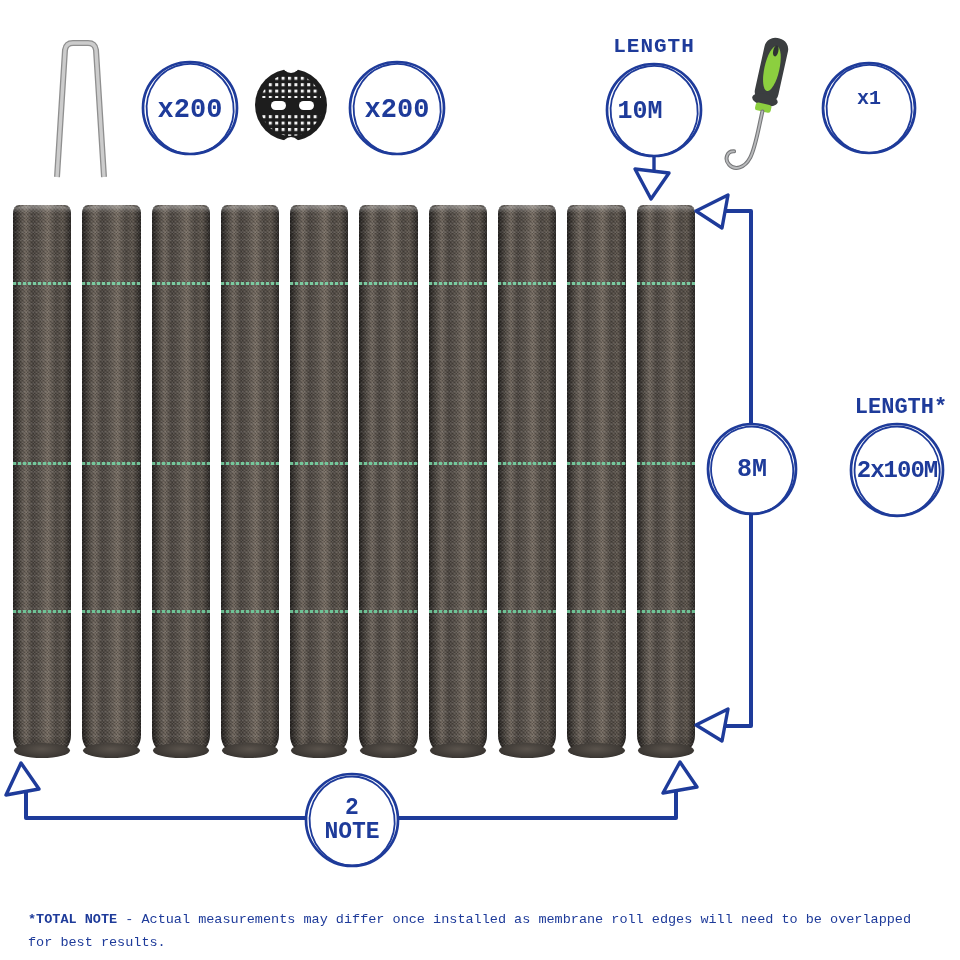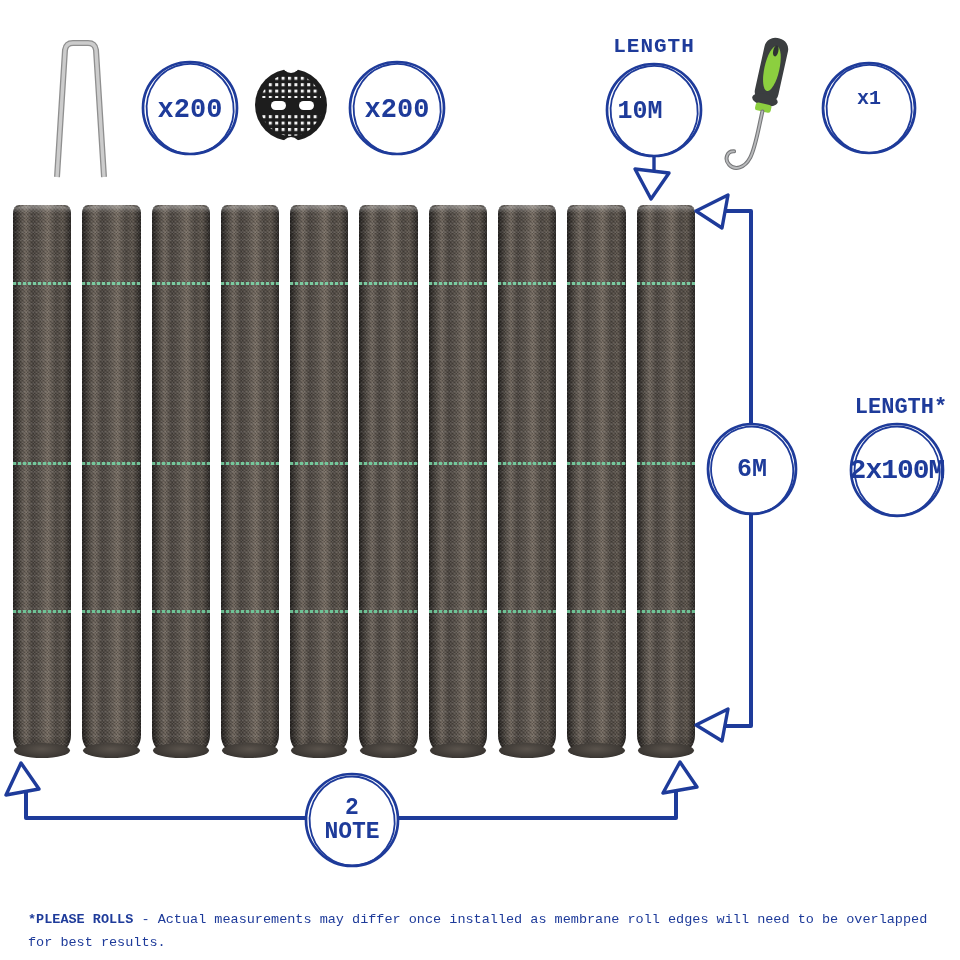--- a/index.html
+++ b/index.html
@@ -152,23 +152,23 @@
       <ellipse class="ringMain" cx="352" cy="820" rx="46" ry="46"></ellipse>
       <ellipse class="ringInner" cx="352" cy="821" rx="42.5" ry="44.5" transform="rotate(-8 352 820)"></ellipse>
     </g>
   </svg>
 
   <div class="lbl" style="left:190px;top:110px;font-size:27px;">x200</div>
   <div class="lbl" style="left:397px;top:110px;font-size:27px;">x200</div>
   <div class="lbl" style="left:654px;top:47px;font-size:21px;letter-spacing:1px;">LENGTH</div>
   <div class="lbl" style="left:624px;top:112px;font-size:25px;margin-left:16px;">10M</div>
   <div class="lbl" style="left:869px;top:98px;font-size:20px;">x1</div>
-  <div class="lbl" style="left:752px;top:470px;font-size:25px;">6M</div>
+  <div class="lbl" style="left:752px;top:470px;font-size:25px;">8M</div>
   <div class="lbl" style="left:901px;top:408px;font-size:22px;">LENGTH*</div>
-  <div class="lbl" style="left:897px;top:471px;font-size:28px;letter-spacing:-1px;">2x100M</div>
+  <div class="lbl" style="left:897px;top:471px;font-size:24px;letter-spacing:-1px;">2x100M</div>
   <div class="lbl" style="left:352px;top:820px;font-size:23px;">
     <span style="display:block;">2</span>
     <span style="display:block;">NOTE</span>
   </div>
 
-  <div class="note"><b>*PLEASE ROLLS</b><span> - Actual measurements may differ once installed as membrane roll edges will need to be overlapped for best results.</span></div>
+  <div class="note"><b>*TOTAL NOTE</b><span> - Actual measurements may differ once installed as membrane roll edges will need to be overlapped for best results.</span></div>
 
 </div>
 
 </body></html>

